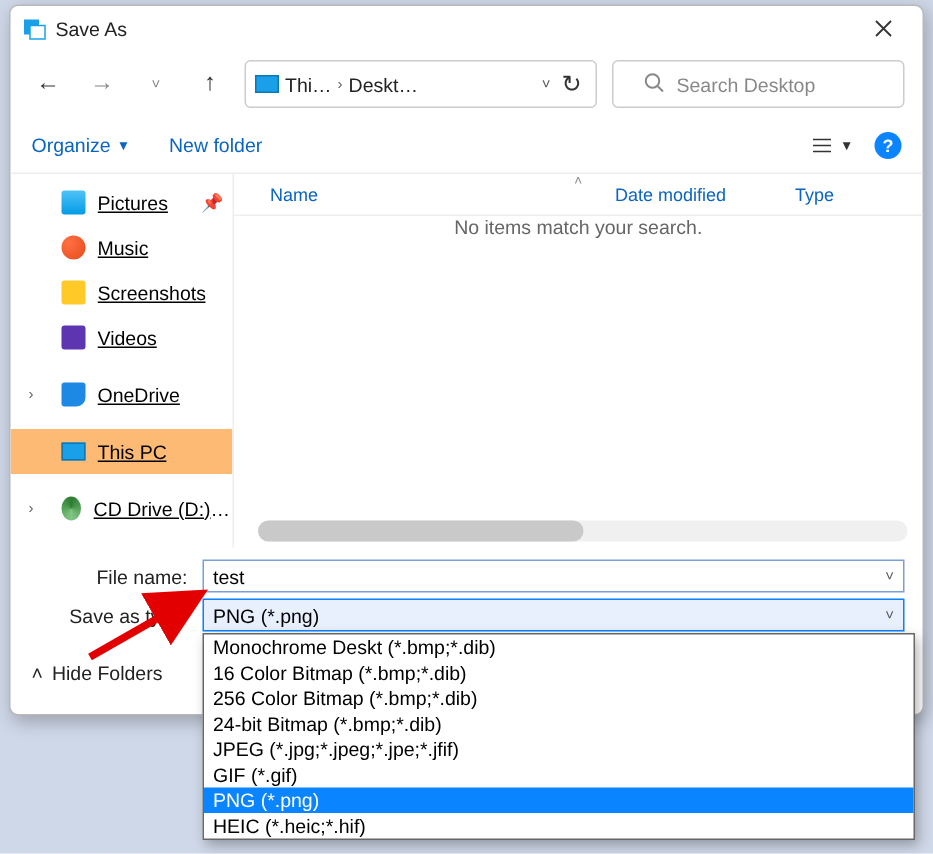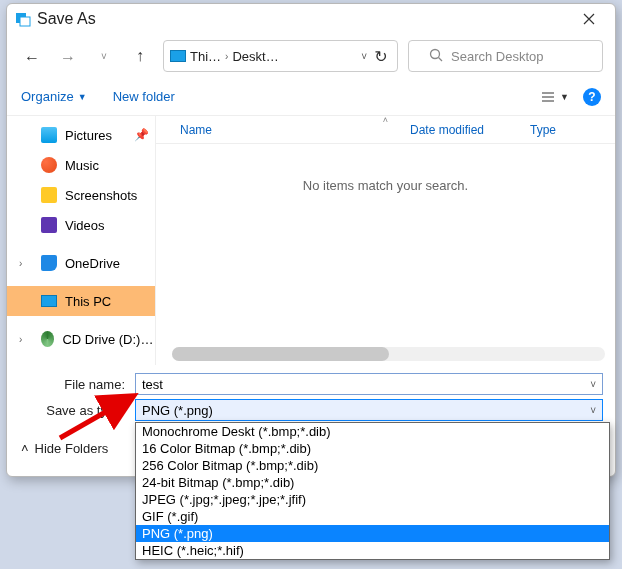--- a/index.html
+++ b/index.html
@@ -1,60 +1,60 @@
 <!DOCTYPE html>
 <html><head>
 <meta charset="utf-8">
 <style>
   * { box-sizing: border-box; margin: 0; padding: 0; font-family: "Segoe UI", Arial, sans-serif; }
   body { width: 622px; height: 569px; background: #cfd8e8; position: relative; overflow: hidden; }
   .dialog { position: absolute; left: 6px; top: 3px; width: 610px; height: 474px; background: #fff; border: 1px solid #b8b8b8; border-radius: 6px; box-shadow: 2px 4px 12px rgba(0,0,0,0.25); }
   .titlebar { height: 30px; display: flex; align-items: center; padding: 0 4px 0 8px; }
   .titlebar .app-icon { width: 16px; height: 16px; margin-right: 6px; }
-  .titlebar .title { font-size: 16px; flex: 1; color: #222; }
+  .titlebar .title { font-size: 13px; flex: 1; color: #222; }
   .titlebar .close { width: 44px; height: 30px; display: flex; align-items: center; justify-content: center; color: #333; font-size: 14px; }
   .navrow { height: 44px; display: flex; align-items: center; padding: 0 12px; gap: 10px; }
   .nav-arrow { width: 26px; height: 26px; display: flex; align-items: center; justify-content: center; color: #888; }
   .nav-arrow.enabled { color: #333; }
   .addrbar { flex: 1; min-width: 0; height: 32px; border: 1px solid #ccc; border-radius: 4px; display: flex; align-items: center; padding: 0 6px; gap: 0; }
   .addrbar .pc-icon { width: 16px; height: 12px; background: #1aa0e8; border: 1px solid #0b78b5; }
   .addrbar .seg { font-size: 13px; color: #222; padding: 0 4px; }
   .addrbar .chev { color: #666; font-size: 10px; }
   .addrbar .spacer { flex: 1; }
   .addrbar .dd { color: #555; font-size: 10px; padding: 0 4px;}
   .addrbar .refresh { width:20px; color:#333; text-align:center;}
   .searchbox { width: 195px; height: 32px; border: 1px solid #ccc; border-radius: 4px; display: flex; align-items: center; padding: 0 20px; color: #888; font-size: 13px; gap: 8px;}
   .toolbar { height: 38px; display: flex; align-items: center; padding: 0 14px; gap: 26px; border-bottom: 1px solid #eee;}
   .toolbar .org { color: #0a64c2; font-size: 13px; display:flex; align-items:center; gap:4px;}
   .toolbar .newf { color: #0a64c2; font-size: 13px; }
   .toolbar .right { margin-left:auto; display:flex; align-items:center; gap:14px;}
   .toolbar .view { color:#333; display:flex; gap:2px; align-items:center;}
   .toolbar .help { width:18px;height:18px;border-radius:50%;background:#0a84ff;color:#fff;font-size:12px;font-weight:bold;display:flex;align-items:center;justify-content:center;}
   .body { display:flex; height: 249px; }
   .sidebar { width: 148px; overflow:hidden; font-size:13px; padding-top:4px;}
-  .sb-item { height:30px; display:flex; align-items:center; padding-left:34px; gap:8px; position:relative;}
+  .sb-item { height:30px; display:flex; align-items:center; padding-left:34px; gap:8px; position:relative;text-decoration:underline;}
   .sb-item .exp { position:absolute; left:12px; color:#666; font-size:10px;}
   .sb-item.sel { background:#fdba74; }
   .sb-item .txt { white-space:nowrap; overflow:hidden; text-overflow:ellipsis; max-width:100px;}
   .pin { position:absolute; right:6px; color:#888; font-size:12px;}
   .ico { width:16px; height:16px; display:inline-block; }
   .ico-pics { background:linear-gradient(#4fc3f7,#039be5); border-radius:2px;}
   .ico-music { background:radial-gradient(circle at 30% 30%, #ff7043, #e64a19); border-radius:50%;}
   .ico-folder { background:#ffca28; border-radius:2px;}
   .ico-vid { background:#5e35b1; border-radius:2px;}
   .ico-od { background:#1e88e5; border-radius:2px 2px 6px 2px;}
   .ico-pc { background:#1aa0e8; border:1px solid #0b78b5; width:16px;height:12px;}
   .ico-cd { background:conic-gradient(#2e7d32,#81c784,#2e7d32); border-radius:50%;}
   .filepane { flex:1; border-left:1px solid #eee; position:relative;}
   .colhdr { height:28px; display:flex; align-items:center; font-size:12px; color:#444; border-bottom:1px solid #eee; padding-left:24px;}
   .colhdr .col-name { width:230px; color:#0a64c2; display:flex; align-items:center;}
   .colhdr .col-date { width:120px; color:#0a64c2;}
   .colhdr .col-type { color:#0a64c2;}
   .sortup { margin:0 auto; color:#888; font-size:9px; position:absolute; left:50%; transform:translateX(-50%); top:-1px;}
-  .empty { text-align:center; color:#666; font-size:13px; margin-top:34px;}
+  .empty { text-align:center; color:#666; font-size:13px; }
   .hscroll { position:absolute; bottom:4px; left:16px; right:10px; height:14px; background:#f0f0f0; border-radius:7px;}
   .hscroll .thumb { position:absolute; left:0; top:0; height:100%; width:50%; background:#c9c9c9; border-radius:7px;}
   .fields { padding:6px 12px 0 12px; font-size:13px;}
   .frow { display:flex; align-items:center; height:26px; gap:6px;}
   .frow label { width:110px; text-align:right; padding-right:4px; color:#222;}
   .frow .input { flex:1; height:22px; border:1px solid #7a9fd6; background:#fff; padding:0 6px; font-size:13px; display:flex; align-items:center; justify-content:space-between;}
   .frow .input.sel { background:#fff; }
   .frow .input .dd { color:#555; font-size:10px;}
   .bottom { display:flex; align-items:center; padding:18px 14px 0 14px;}
   .hidef { font-size:13px; color:#222; display:flex; align-items:center; gap:6px;}

